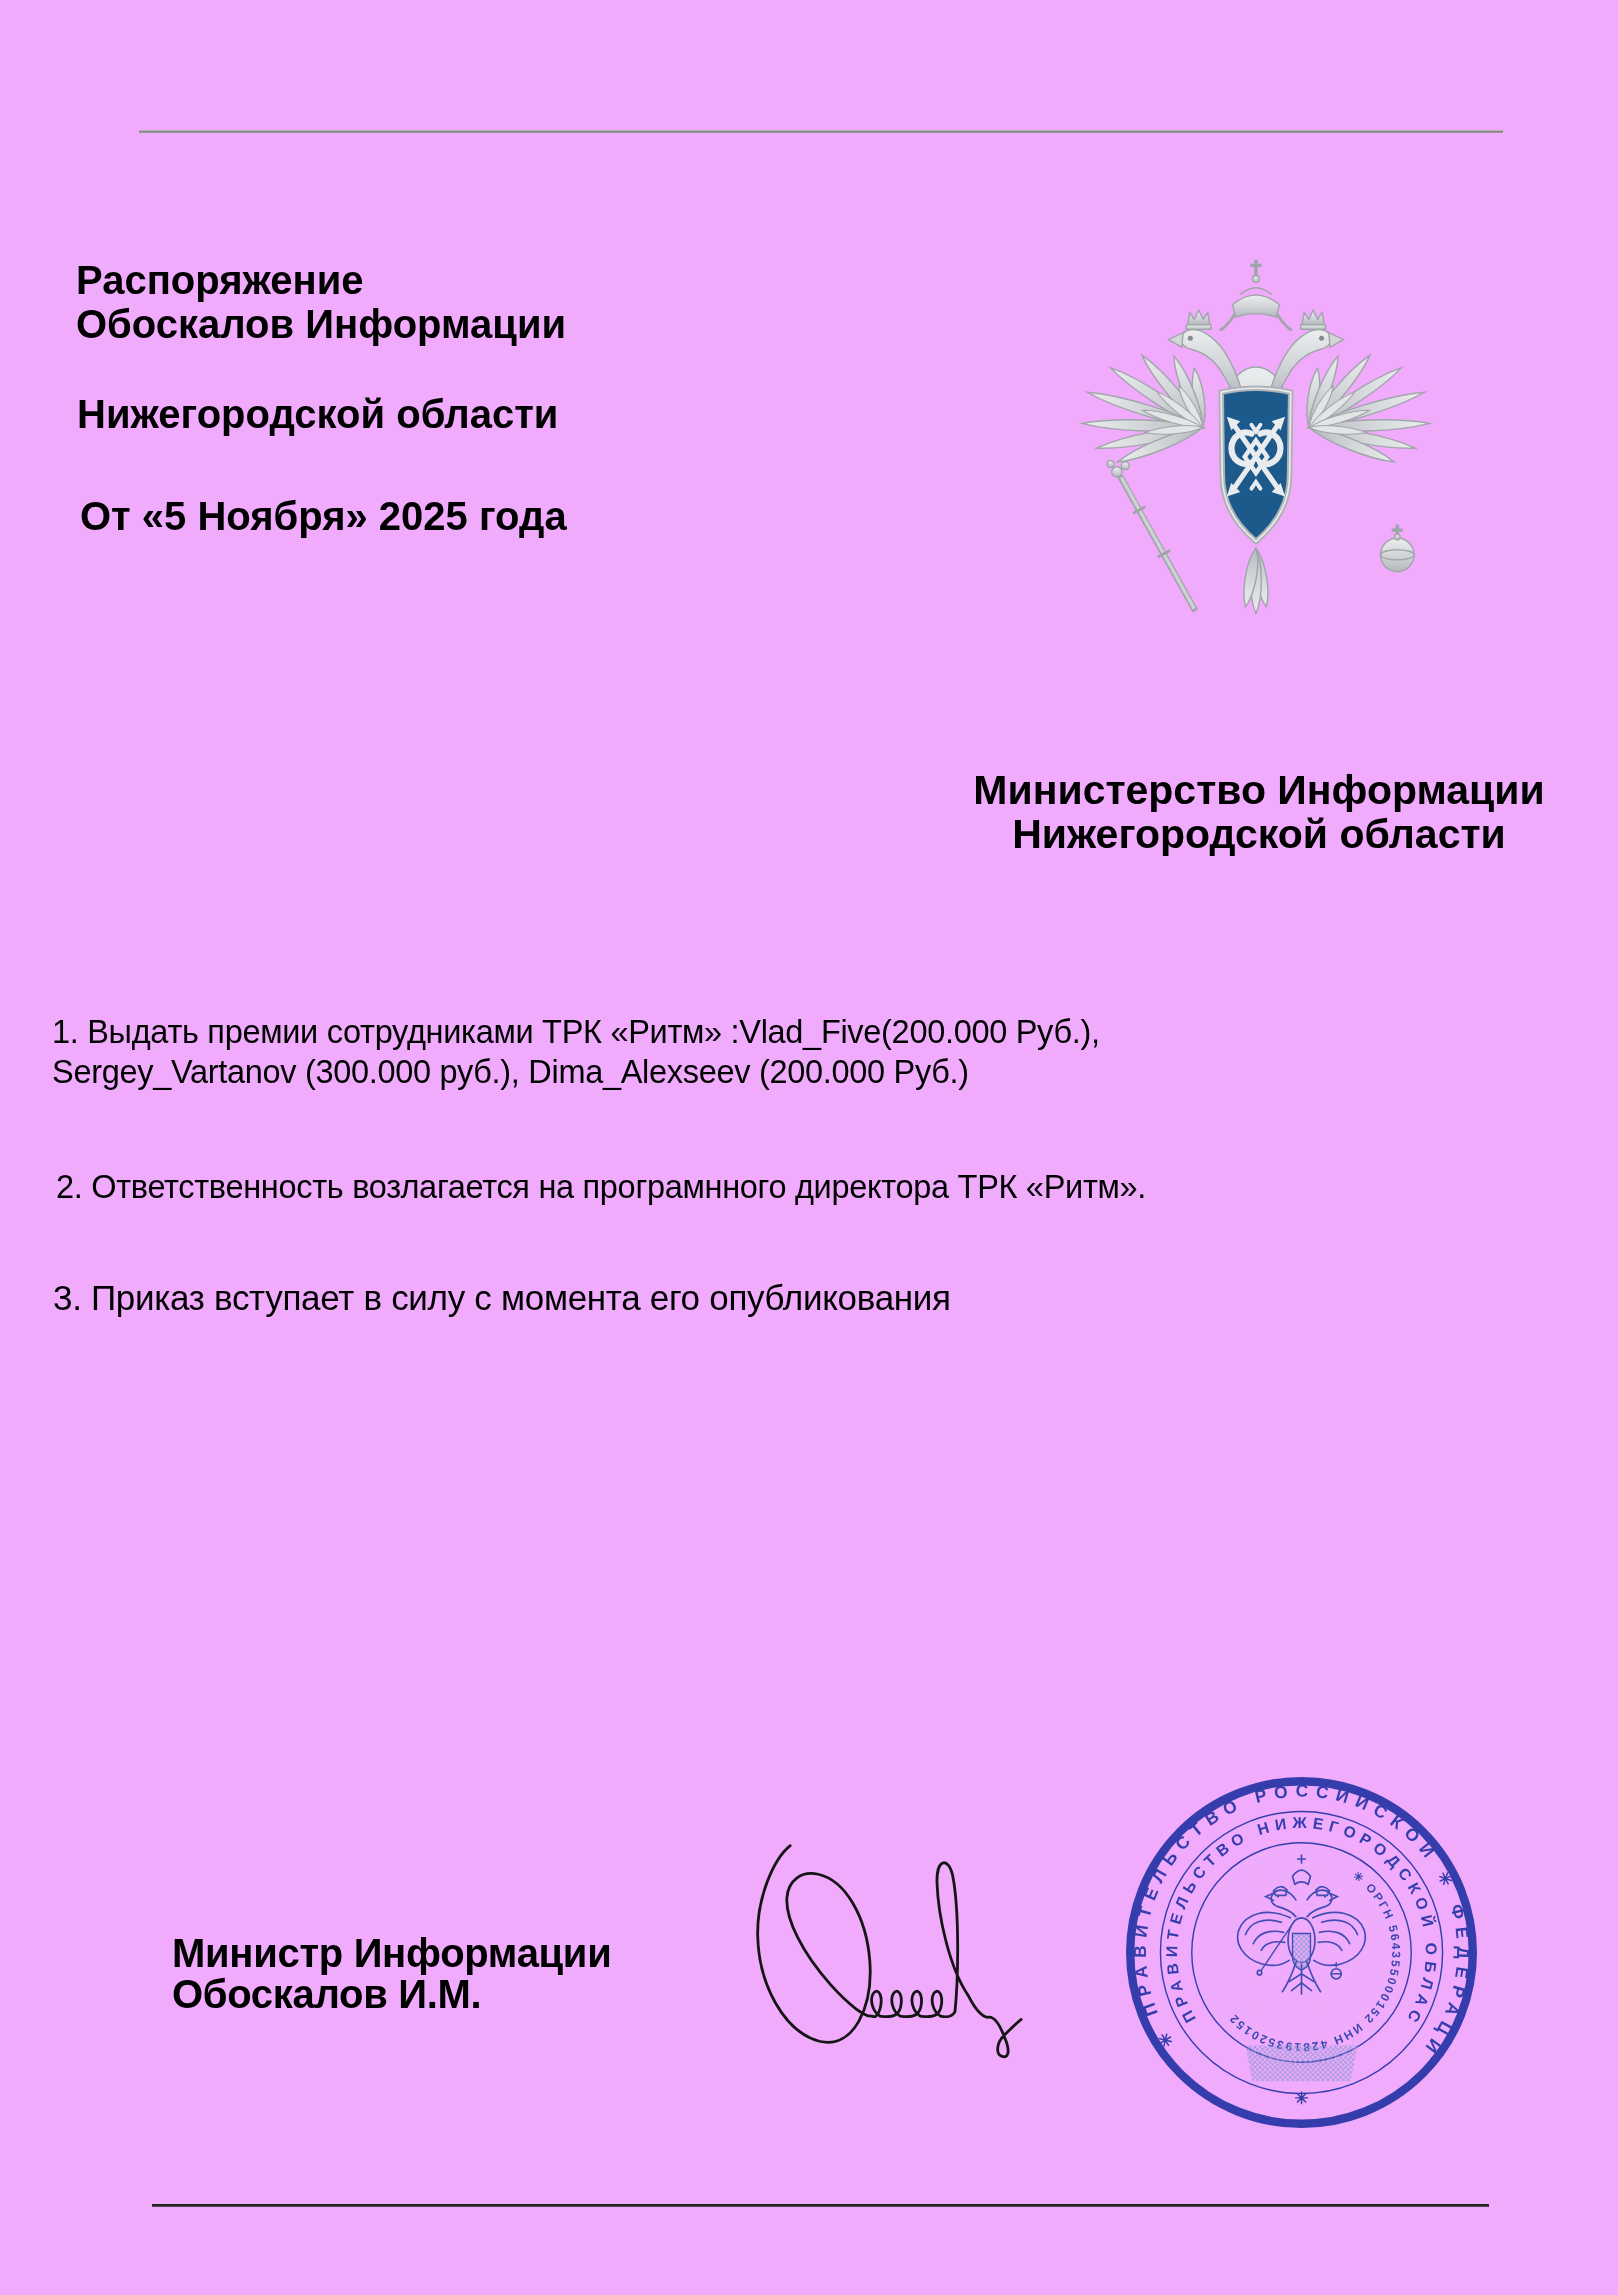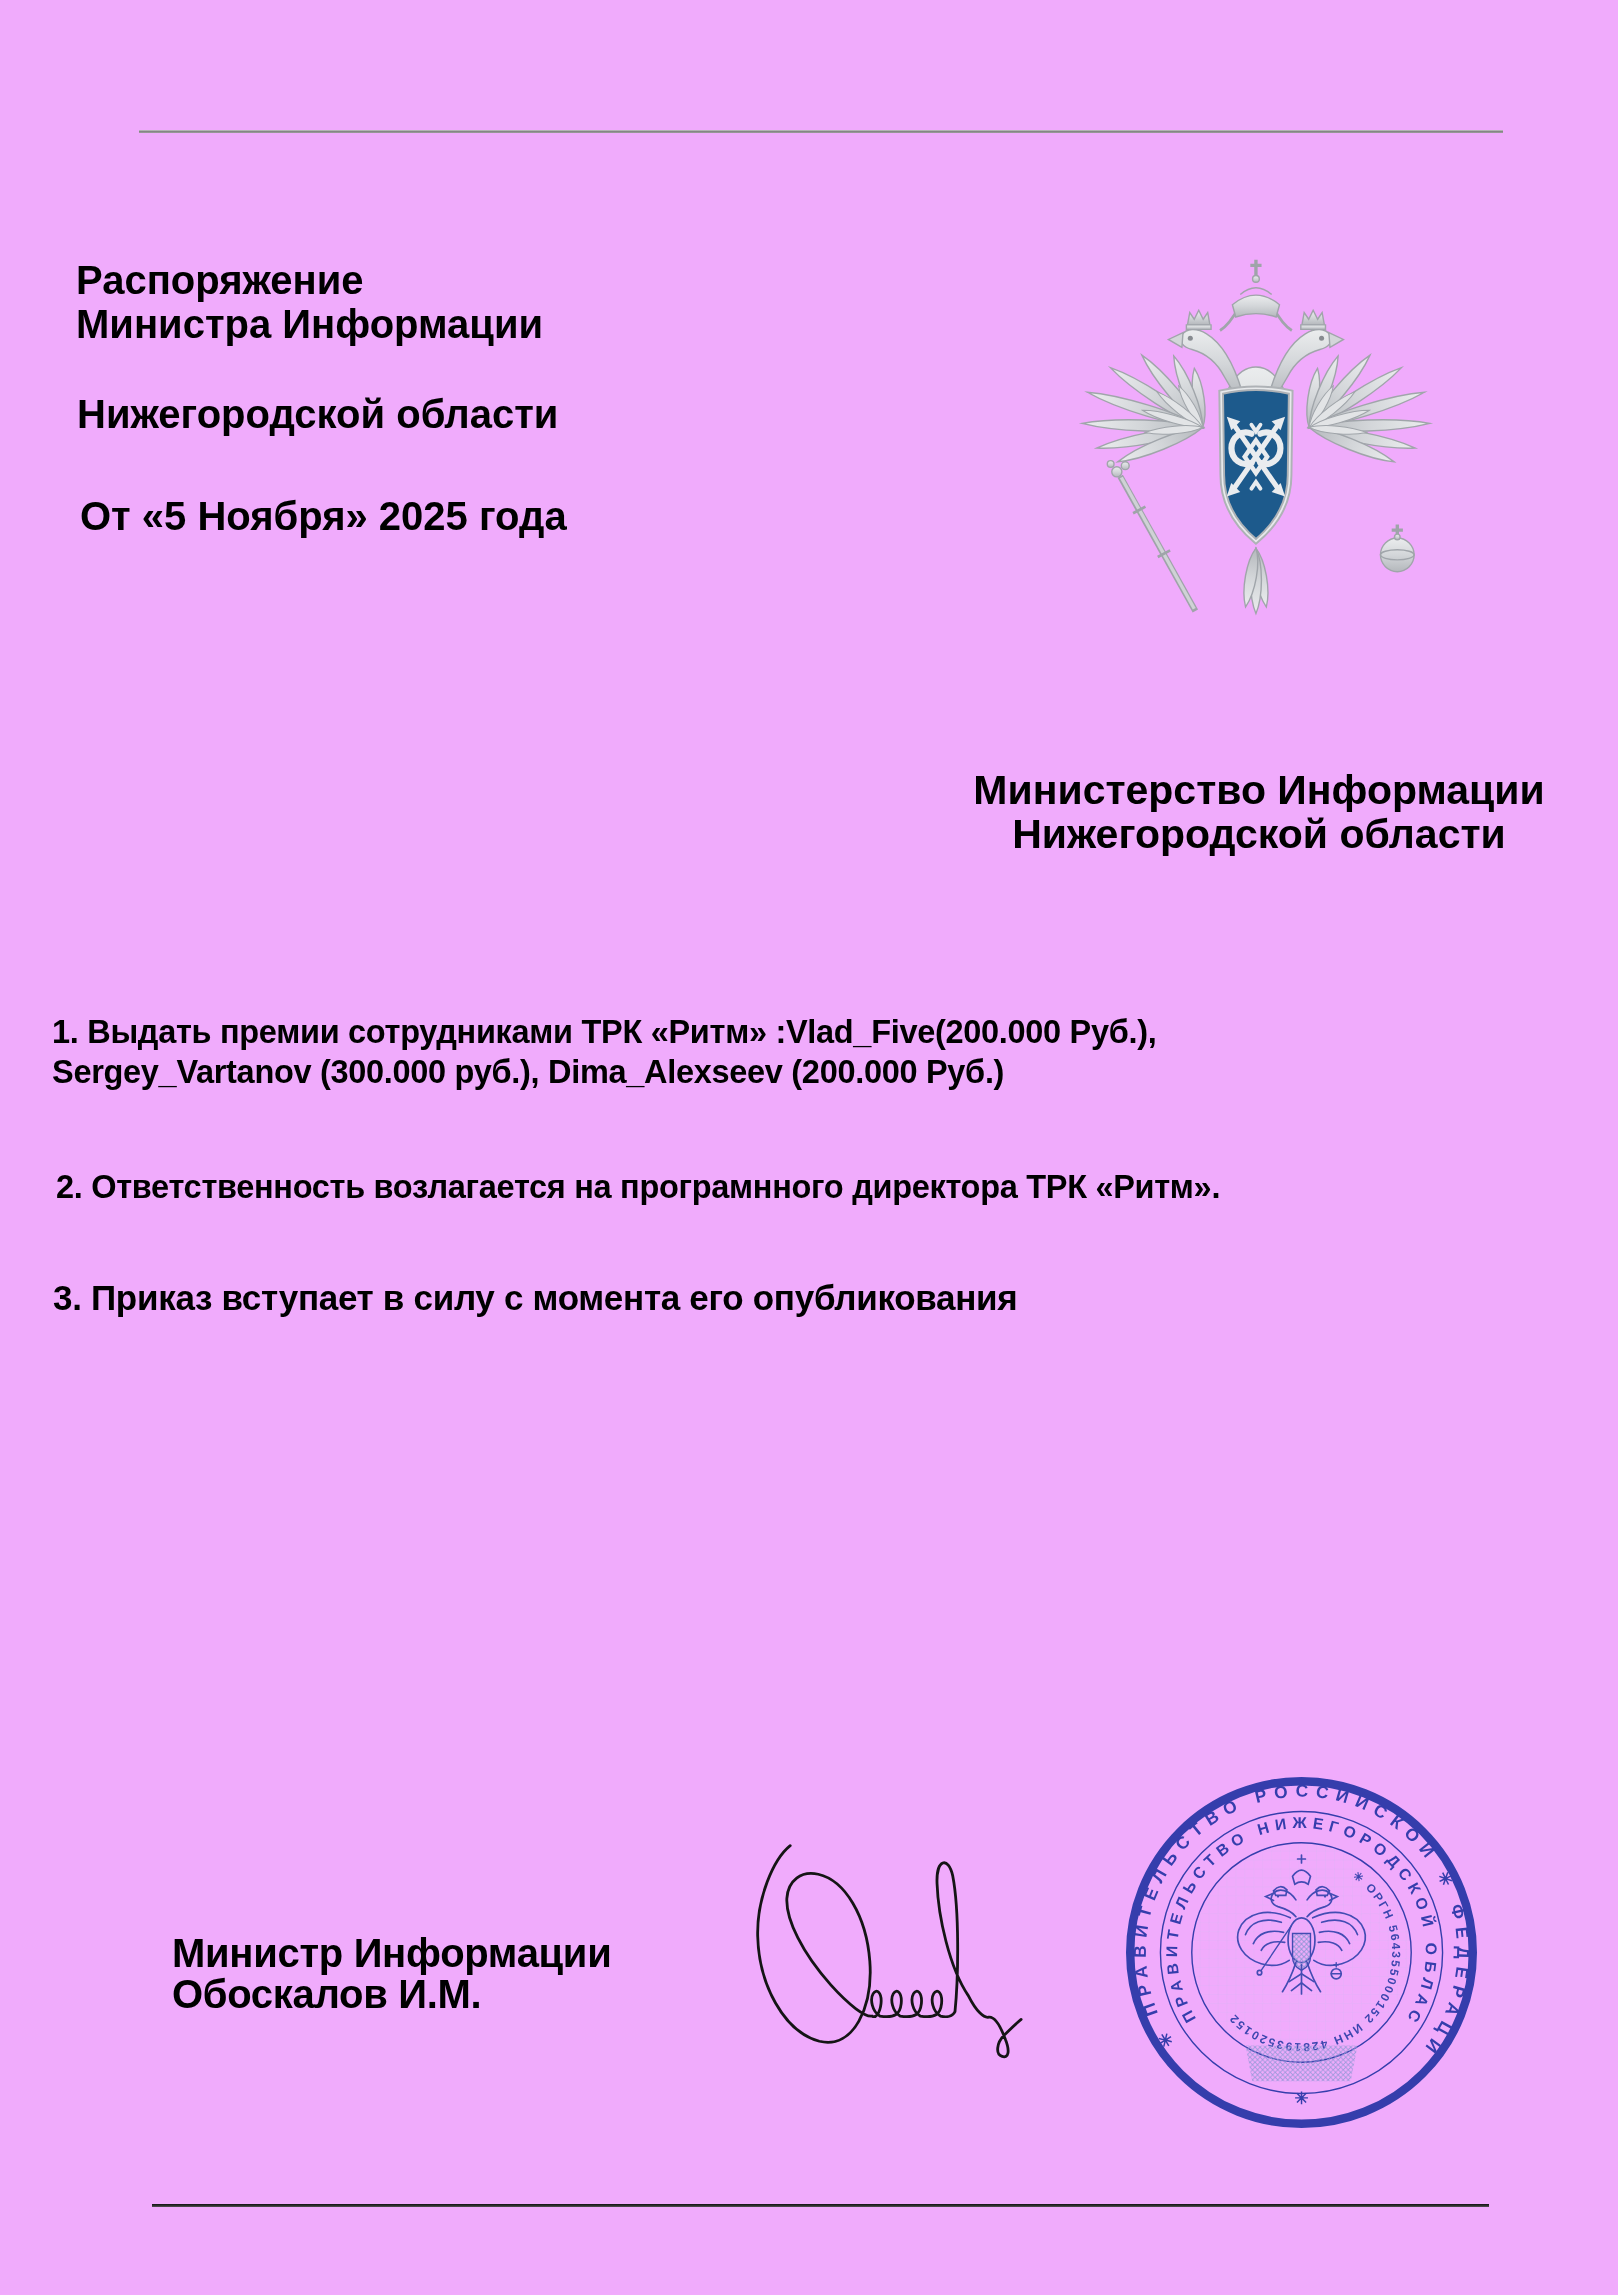--- a/index.html
+++ b/index.html
@@ -13,40 +13,40 @@
   .rule-bottom{left:152px;top:2204px;width:1337px;height:3.4px;
     background:linear-gradient(#111,#333 60%,#555);}
   .tblock{position:absolute;font-weight:700;white-space:nowrap;}
   .hdr1{left:76px;top:258px;font-size:40px;line-height:44px;letter-spacing:0;}
   .hdr2{left:77px;top:392px;font-size:40px;line-height:44px;}
   .hdr3{left:80px;top:494px;font-size:40px;line-height:44px;text-align:center;}
   .ministry{left:948px;top:724px;width:622px;text-align:center;
     font-size:41px;line-height:44px;letter-spacing:0;margin-top:44px;}
   .doc-title{left:0;top:900px;width:1543px;text-align:center;
     font-size:69px;line-height:1.05;letter-spacing:-1.1px;}
-  .item{position:absolute;font-weight:700;letter-spacing:-0.3px;}
+  .item{position:absolute;font-weight:400;letter-spacing:-0.3px;}
   .item1{left:52px;top:1012px;width:1188px;font-size:32.5px;line-height:40px;white-space:normal;}
   .item2{left:56px;top:1167px;font-size:32.5px;line-height:40px;white-space:nowrap;}
   .item3{left:53px;top:1276px;font-size:35px;line-height:43px;white-space:nowrap;}
   .minister{left:172px;top:1933px;font-size:40px;line-height:41px;letter-spacing:-0.3px;}
   .emblem{position:absolute;left:1054px;top:234px;width:405px;height:405px;}
   .signature{position:absolute;left:734px;top:1821px;width:303px;height:241px;}
   .stamp{position:absolute;left:1119px;top:1770px;width:365px;height:365px;opacity:0.95;}
   .stamp text{font-family:"Liberation Sans",sans-serif;font-weight:700;}
 </style>
 </head>
 <body>
 
 <div class="page">
 
   <div class="rule rule-top"></div>
 
   <div class="tblock hdr1">
     <div>Распоряжение</div>
-    <div>Министра Информации</div>
+    <div>Обоскалов Информации</div>
   </div>
   <div class="tblock hdr2">Нижегородской области</div>
   <div class="tblock hdr3">От «5 Ноября» 2025 года</div>
 
   <svg class="emblem" viewBox="0 0 722 722">
     <defs>
       <linearGradient id="sgrad" x1="0" y1="0" x2="0" y2="1">
         <stop offset="0" stop-color="#ebedee"></stop>
           <stop offset="0.5" stop-color="#d3d6d9"></stop>
           <stop offset="1" stop-color="#b4b8bc"></stop>

